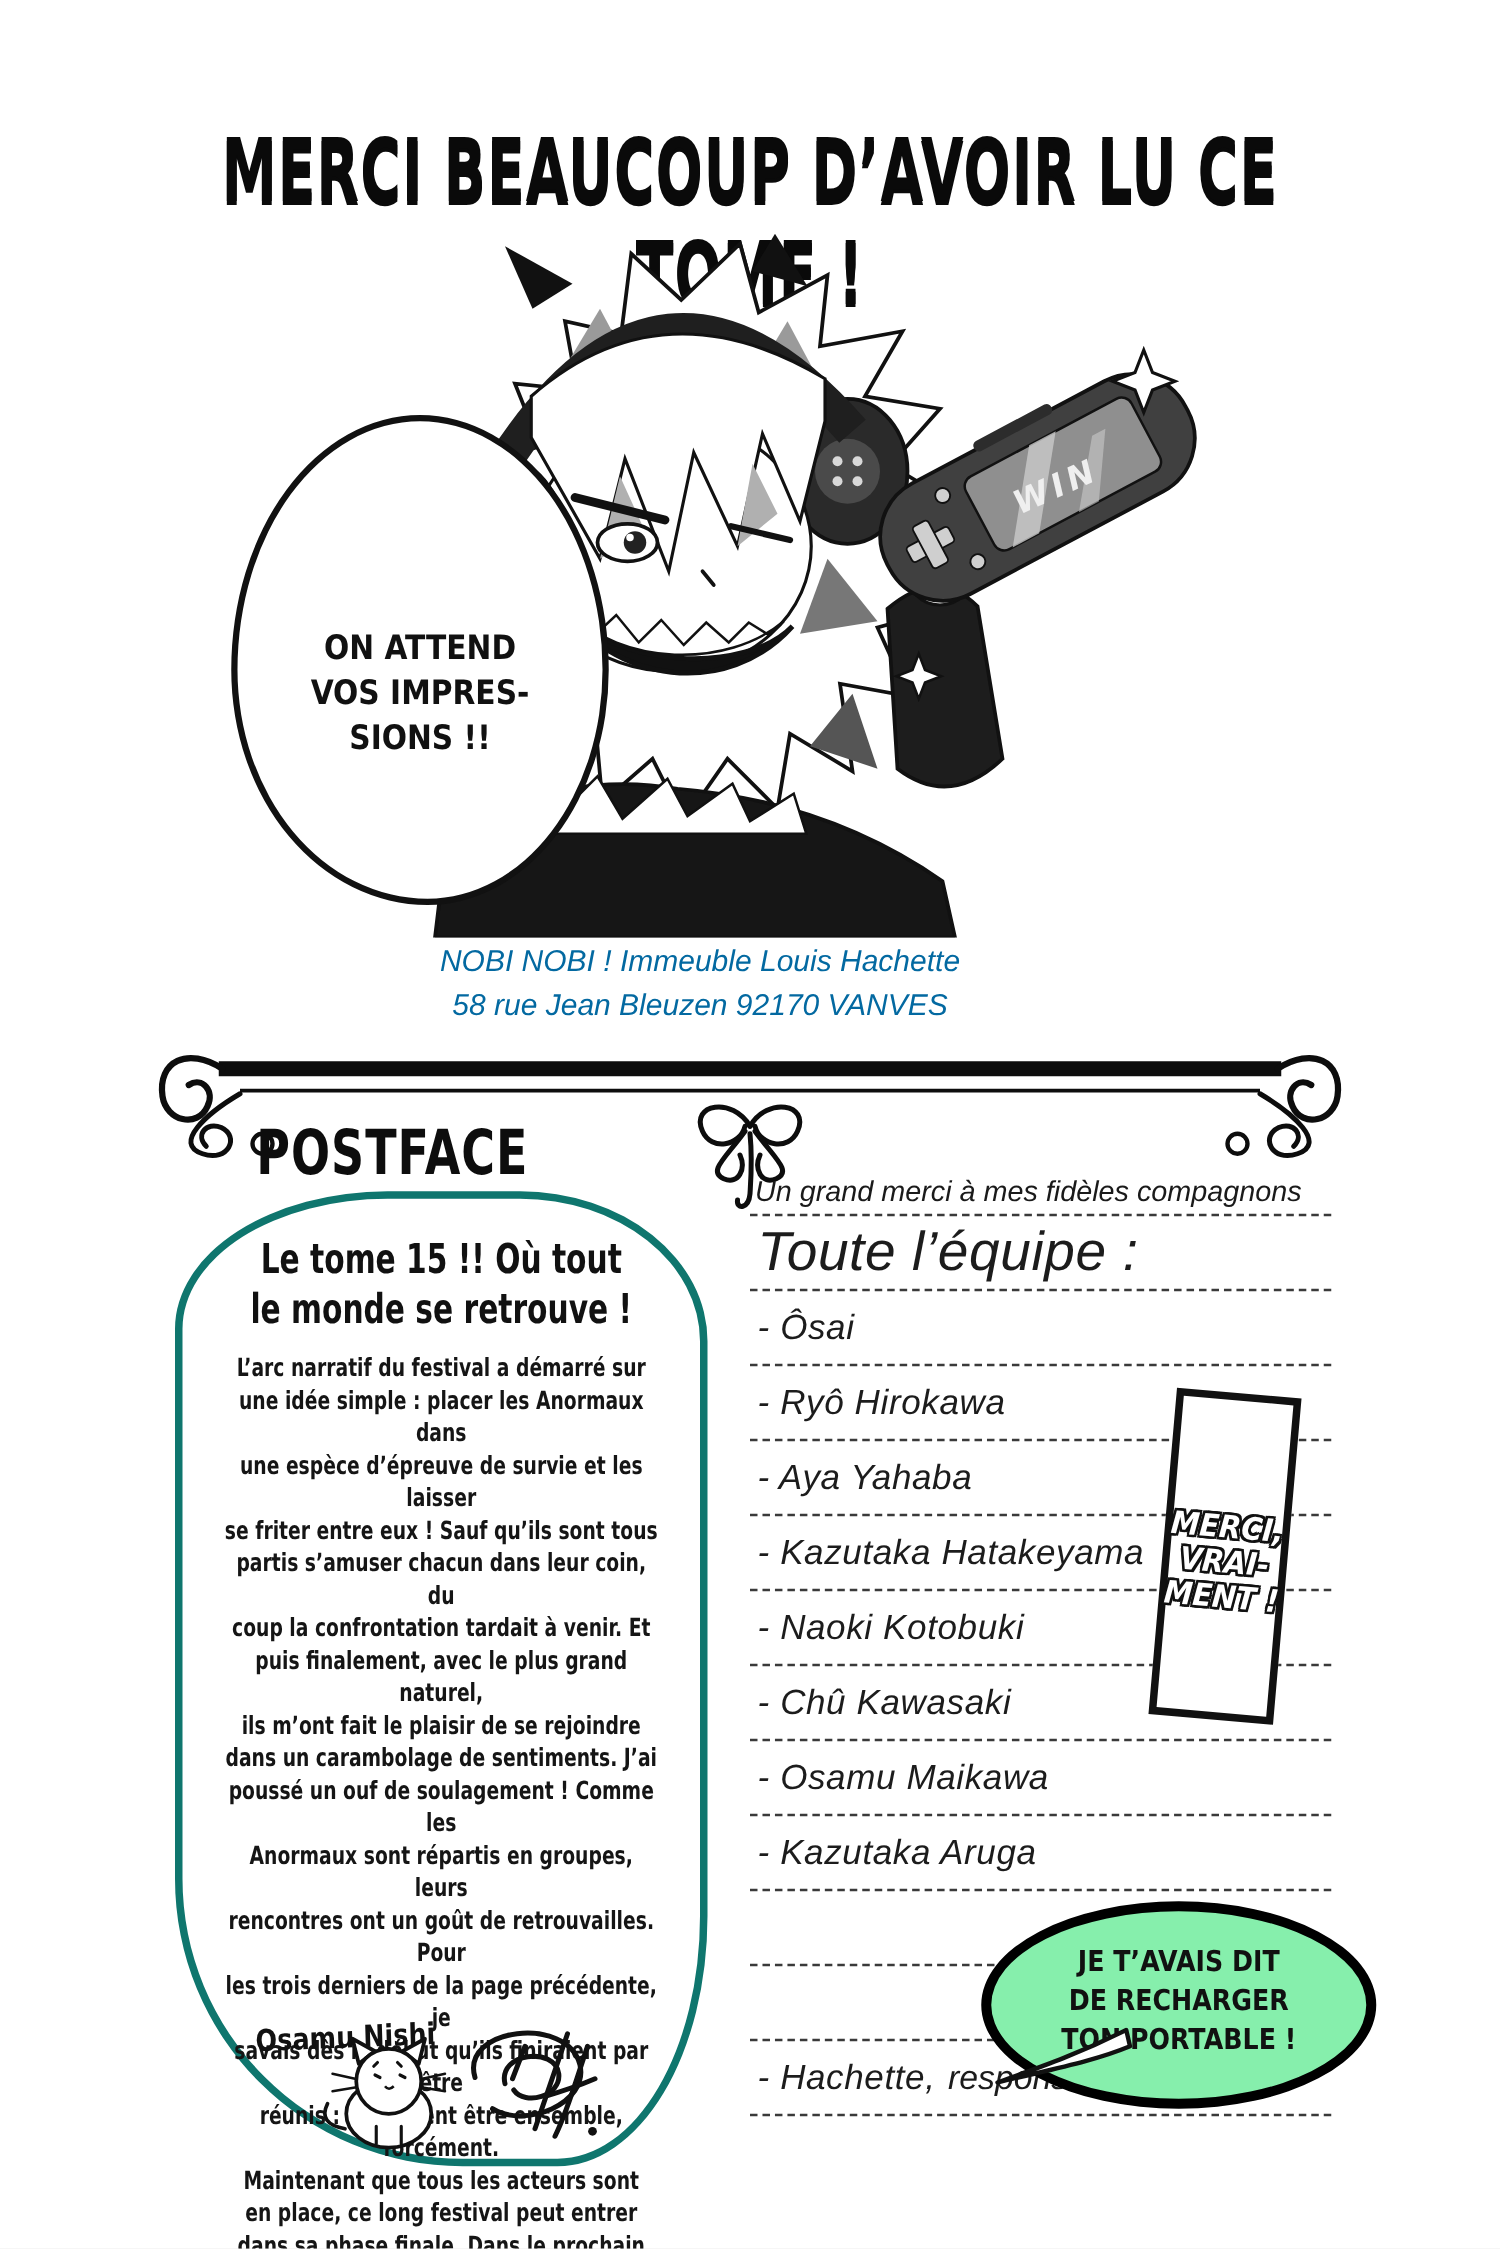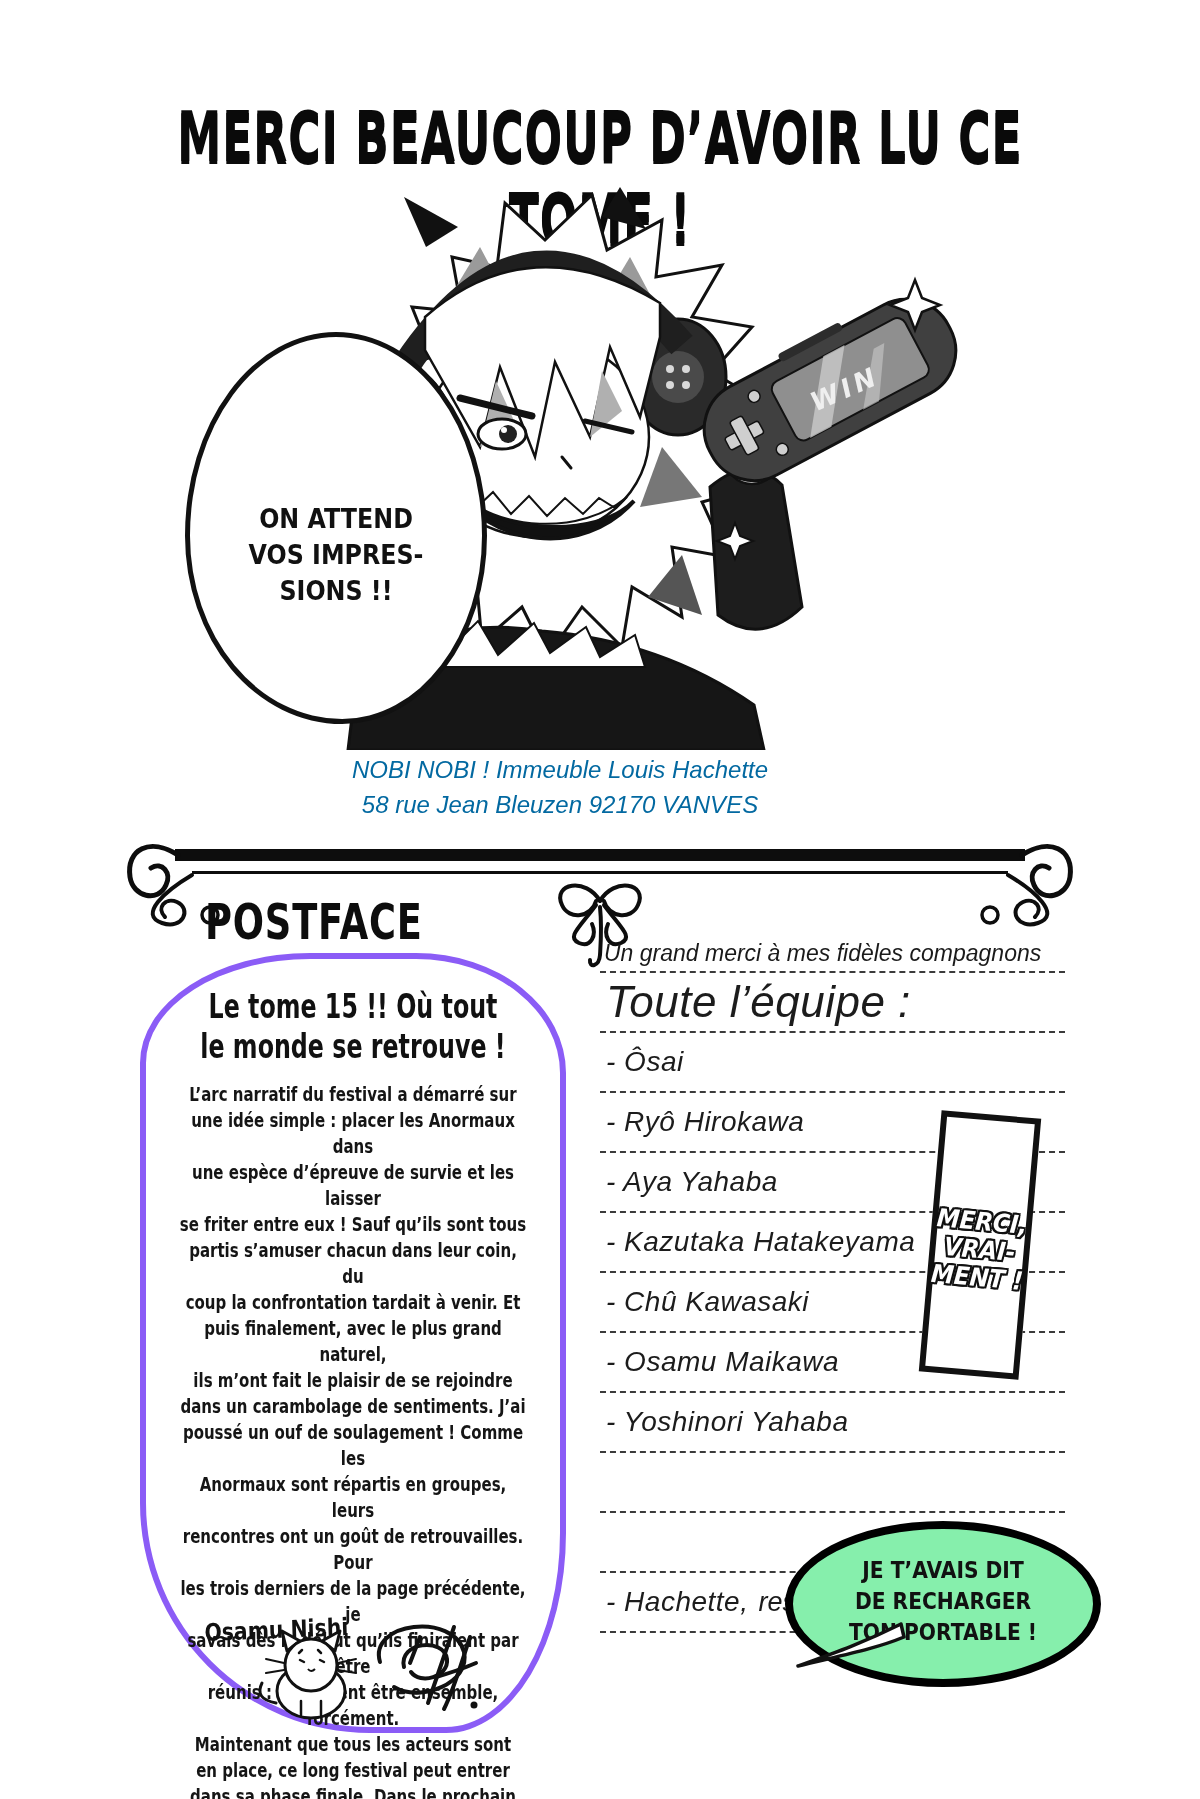--- a/index.html
+++ b/index.html
@@ -28,21 +28,21 @@
   
   #divider{left:120px;top:833px;}
 
   
   #postface-heading{left:205px;top:893px;font-family:"DejaVu Sans",sans-serif;
     font-weight:800;font-size:46px;transform:scale(0.80,1.08);transform-origin:0 0;
     letter-spacing:1px;color:#0d0d0d;}
 
   
   #postface-blob{left:140px;top:953px;width:414px;height:768px;background:#fff;
-    border:6px solid #8b5cf6;z-index:2;
+    border:6px solid #0f766e;z-index:2;
     border-radius:170px 150px 120px 230px / 110px 120px 200px 230px;}
   #postface-title{left:calc(50% - 235px);top:28px;width:470px;text-align:center;
     font-family:"DejaVu Sans",sans-serif;font-weight:800;font-size:33px;line-height:40px;
     transform:scale(0.72,1);transform-origin:50% 0;}
   #postface-body{left:calc(50% - 235px);top:122px;width:470px;text-align:center;
     font-family:"DejaVu Sans",sans-serif;font-weight:700;font-size:20px;line-height:26px;
     transform:scale(0.75,1);transform-origin:50% 0;color:#151515;}
   #postface-author{left:58px;top:660px;font-family:"DejaVu Sans",sans-serif;font-weight:700;
     font-size:24px;transform:scale(0.85,1) rotate(-2deg);transform-origin:0 0;}
   #cat-doodle{left:108px;top:668px;}
@@ -248,27 +248,30 @@
     <div class="row">
         <span class="name">- Ryô Hirokawa</span>
       </div>
     <div class="row">
         <span class="name">- Aya Yahaba</span>
       </div>
     <div class="row">
         <span class="name">- Kazutaka Hatakeyama</span>
       </div>
     <div class="row">
+        <span class="name">- Naoki Kotobuki</span>
+      </div>
+    <div class="row">
         <span class="name">- Chû Kawasaki</span>
       </div>
     <div class="row">
         <span class="name">- Osamu Maikawa</span>
       </div>
     <div class="row">
-        <span class="name">- Yoshinori Yahaba</span>
+        <span class="name">- Kazutaka Aruga</span>
       </div>
     <div class="row"></div>
     <div class="row"></div>
     <div class="row">
       <span class="name">- Hachette,</span>
       <span class="role">responsable éditorial</span>
     </div>
   </div>
 
   <div id="merci-box" class="abs">

